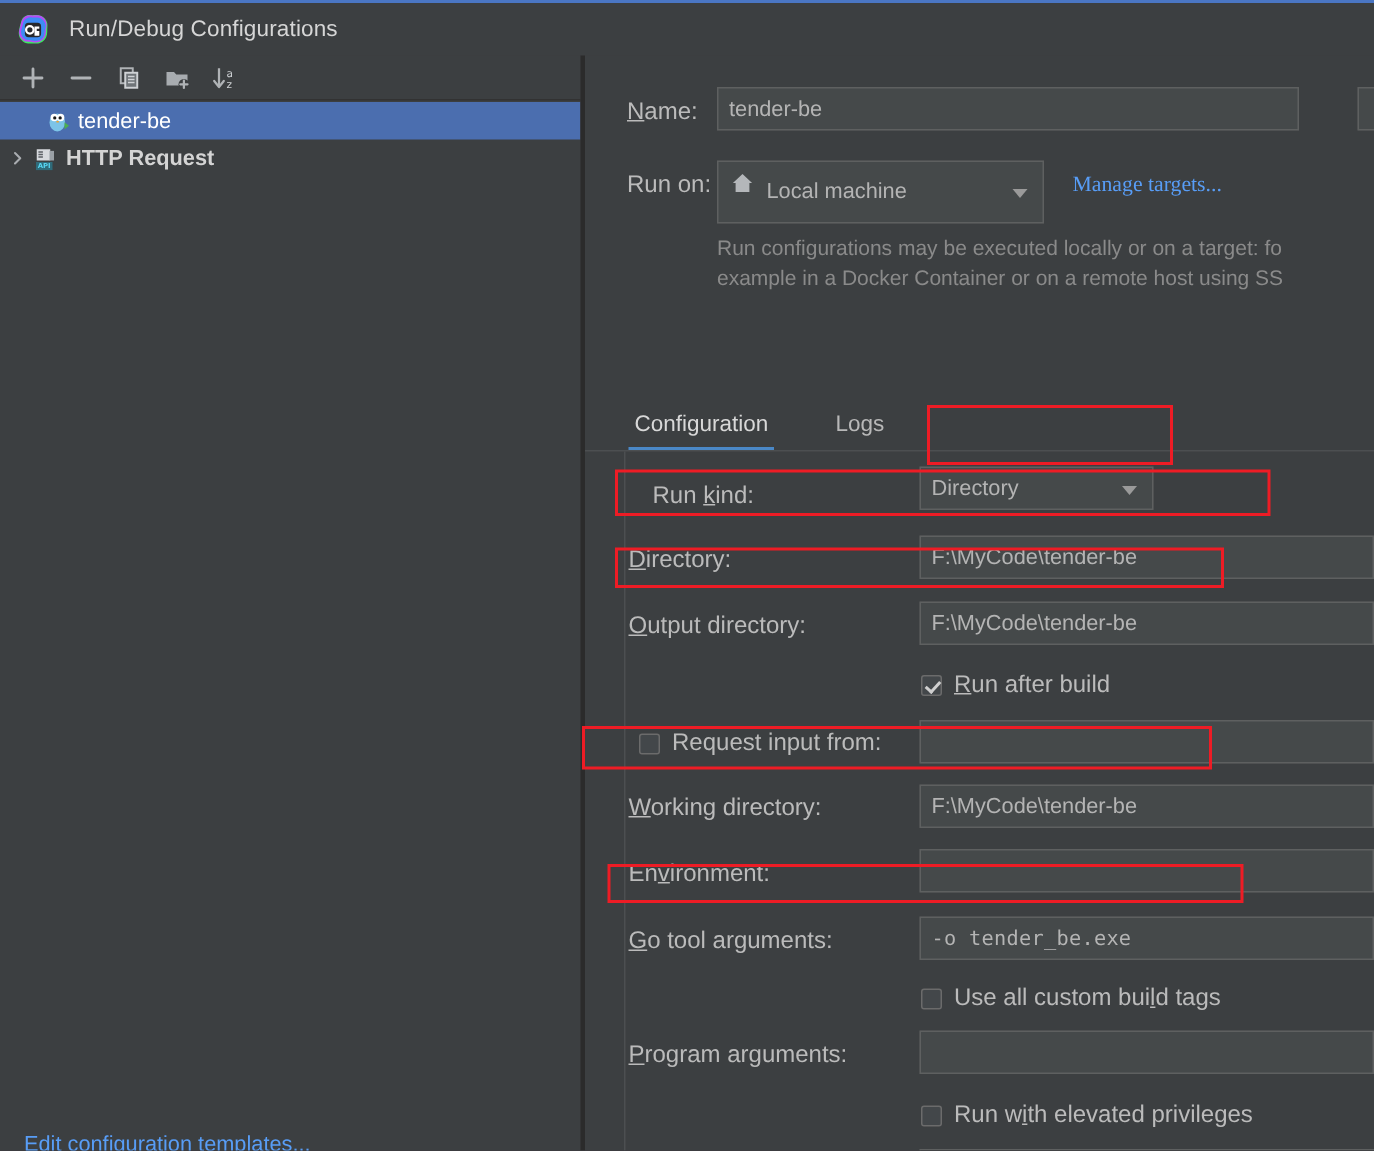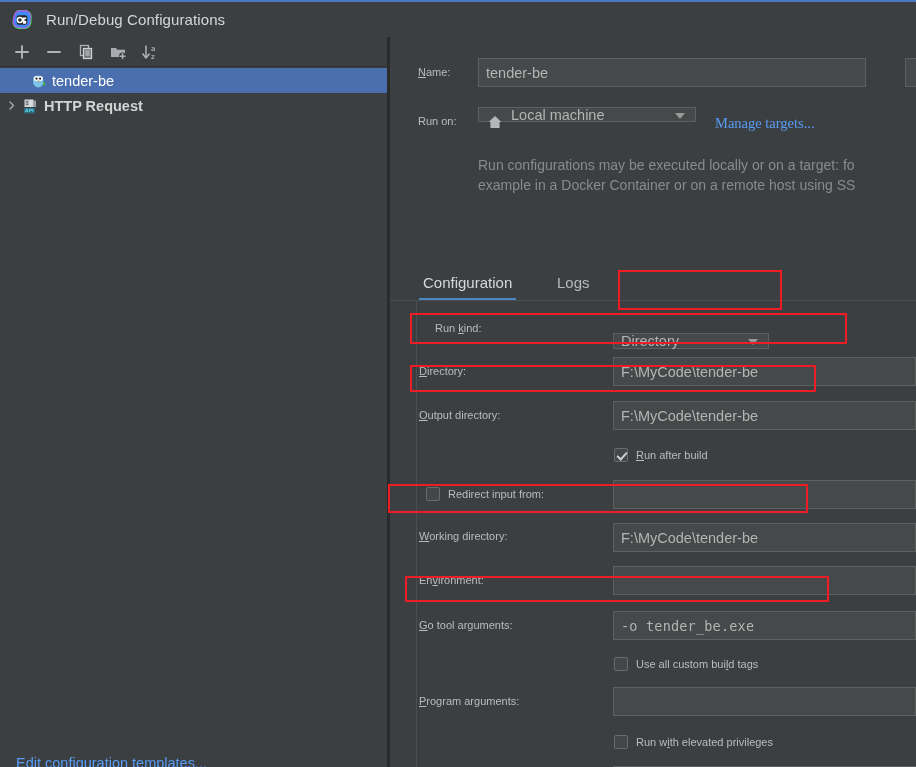--- a/index.html
+++ b/index.html
@@ -128,21 +128,21 @@
   .rightpanel {
     position: absolute;
     left: 390px; top: 37px;
     width: 526px; height: 730px;
     background: #3c3f41;
     overflow: hidden;
   }
 
   .lbl {
     color: #bbbbbb;
-    font-size: 11px;
+    font-size: 16px;
     white-space: nowrap;
   }
   .lbl u { text-decoration: underline; text-underline-offset: 1px; }
 
   .field {
     position: absolute;
     background: #45494a;
     border: 1px solid #5e6060;
     box-sizing: border-box;
     display: flex;
@@ -370,21 +370,21 @@
   <div class="rightpanel">
 
     <div class="lbl abs" style="left:28px; top:29px;">
       <u>N</u><span>ame:</span>
     </div>
     <div class="field" style="left:88px; top:21px; width:388px; height:29px;">
       <span>tender-be</span>
     </div>
 
     <div class="lbl abs" style="left:28px; top:78px;">Run on:</div>
-    <div class="combo" style="left:88px; top:70px; width:218px; height:15px;">
+    <div class="combo" style="left:88px; top:70px; width:218px; height:42px;">
       <span class="abs" style="left:8px; top:6px;">
         <svg width="16" height="16" viewBox="0 0 16 16">
           <path d="M8 2 L14.4 8 H12.6 V14 H3.4 V8 H1.6 Z" fill="#b4b7ba"></path>
         </svg>
       </span>
       <span class="abs" style="left:32px;">Local machine</span>
       <span class="arrow"></span>
     </div>
     <div class="link abs" style="left:325px; top:78px;font-family:Liberation Serif, serif;">Manage targets...</div>
 
@@ -394,21 +394,21 @@
     <div class="tabs">
       <div class="tab active" style="left:29px;">Configuration</div>
       <div class="tab" style="left:163px;">Logs</div>
     </div>
 
     <div class="leftrail" style="left:26px; top:264px; height:503px;"></div>
 
     <div class="lbl abs" style="left:45px; top:285px;">
       Run <u>k</u>ind:
     </div>
-    <div class="combo" style="left:223px; top:296px; width:156px; height:16px;">
+    <div class="combo" style="left:223px; top:274px; width:156px; height:29px;">
       <span>Directory</span>
       <span class="arrow"></span>
     </div>
 
     <div class="lbl abs" style="left:29px; top:328px;">
       <u>D</u>irectory:
     </div>
     <div class="field" style="left:223px; top:320px; width:303px; height:29px;">
       <span>F:\MyCode\tender-be</span>
     </div>
@@ -420,21 +420,21 @@
       <span>F:\MyCode\tender-be</span>
     </div>
 
     <div class="cbrow" style="left:224px; top:411px;">
       <span class="cb checked"></span>
       <span class="lbl"><u>R</u>un after build</span>
     </div>
 
     <div class="cbrow" style="left:36px; top:450px;">
       <span class="cb"></span>
-      <span class="lbl">Redirect input from:</span>
+      <span class="lbl">Request input from:</span>
     </div>
     <div class="field" style="left:223px; top:443px; width:303px; height:29px;">
       <span></span>
     </div>
 
     <div class="lbl abs" style="left:29px; top:493px;">
       <u>W</u>orking directory:
     </div>
     <div class="field" style="left:223px; top:486px; width:303px; height:29px;">
       <span>F:\MyCode\tender-be</span>

